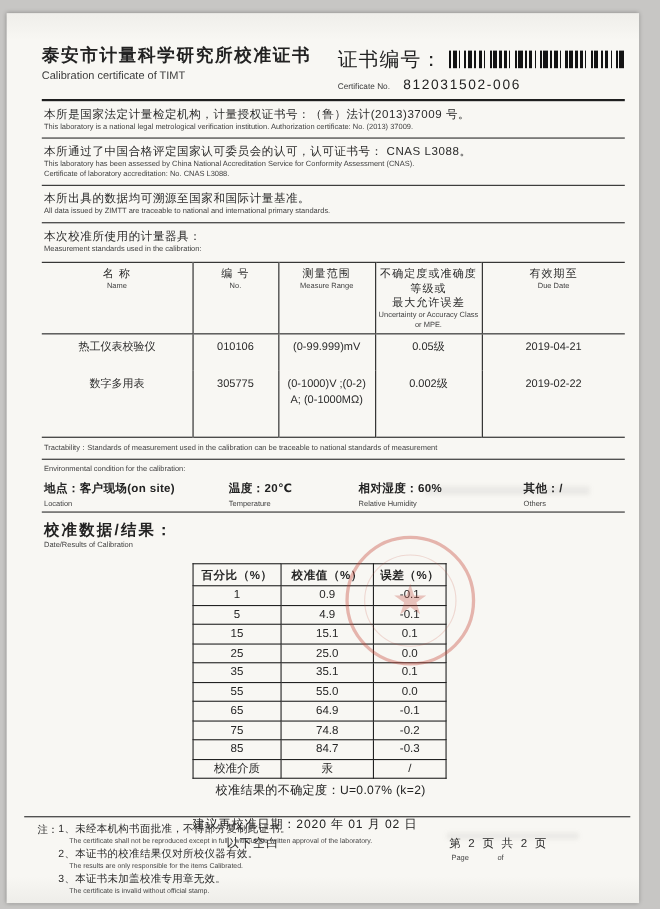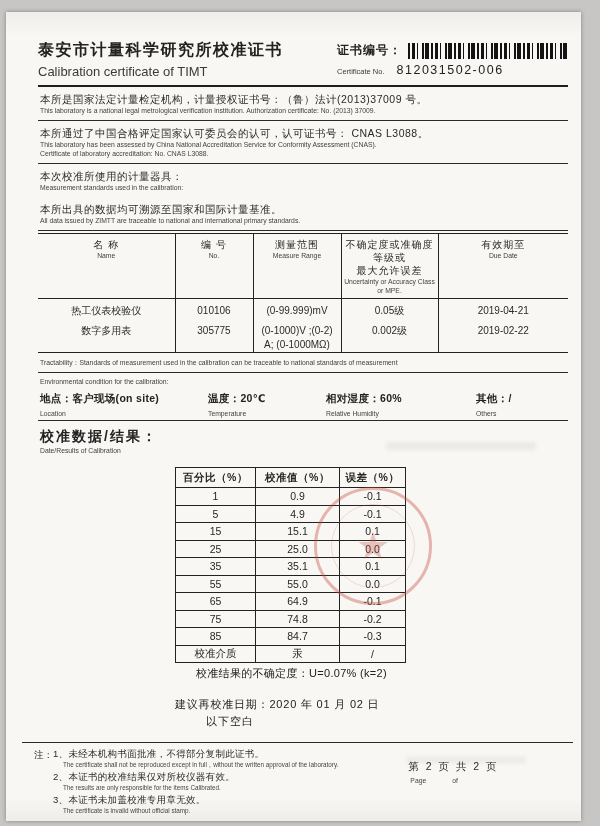--- a/index.html
+++ b/index.html
@@ -9,40 +9,40 @@
   .paper {
     position:absolute; left:6px; top:12px; right:19px; bottom:5px;
     background:linear-gradient(180deg,#efeeea 0%,#f8f7f3 3%,#f8f7f3 97%,#eeede9 100%);
     box-shadow:0 0 4px rgba(0,0,0,.35);
   }
   .content { position:relative; padding:28px 14px 0 32px; }
 
   
   .header { display:flex; justify-content:space-between; align-items:flex-start; width:530px;gap:18px; }
   .title-zh { font-size:16px; font-weight:bold; letter-spacing:1.5px; color:#222; }
-  .title-en { font-size:13px; color:#3a3a3a; margin-top:3px; }
+  .title-en { font-size:10px; color:#3a3a3a; margin-top:3px; }
   .certno-block { margin-top:2px; }
   .certno-row1 { display:flex; align-items:center; gap:6px; }
-  .certno-label-zh { font-size:12px; font-weight:bold; letter-spacing:1px; color:#222; }
+  .certno-label-zh { font-size:18px; font-weight:normal; letter-spacing:1px; color:#222; }
   .barcode { display:inline-block; width:160px; height:16px;
     background:repeating-linear-gradient(90deg,#131313 0 2px,transparent 2px 4px,#131313 4px 7px,transparent 7px 9px,#131313 9px 10px,transparent 10px 14px,#131313 14px 16px,transparent 16px 17px,#131313 17px 21px,transparent 21px 23px); }
   .certno-row2 { display:flex; align-items:baseline; gap:12px; margin-top:4px; }
   .certno-label-en { font-size:7.5px; color:#3a3a3a; }
   .certno-value { font-size:12.5px; letter-spacing:1.5px; color:#222; }
 
   .thick-rule { width:530px; border-top:2.5px solid #1f1f1f; margin-top:6px; }
 
   
   .stmt { width:530px; padding:5px 0 5px 2px; border-bottom:1.2px solid #2a2a2a; }
   .stmt-zh { font-size:10.5px; letter-spacing:.5px; color:#2a2a2a; line-height:14px; }
   .stmt-en { font-size:6.8px; color:#424242; line-height:9px; }
   .no-rule { border-bottom:none; }
 
   
-  .t1 { width:530px; border-collapse:collapse; table-layout:fixed; margin-top:2px; height:120px;
+  .t1 { width:530px; border-collapse:collapse; table-layout:fixed; margin-top:2px; height:160px;
         border-top:1.6px solid #222; border-bottom:1.6px solid #222; }
   .t1 th, .t1 td { border-left:1px solid #222; white-space:pre-line; vertical-align:top; }
   .t1 th:first-child, .t1 td:first-child { border-left:none; }
   .t1 thead th { border-bottom:1.2px solid #222; font-weight:normal; padding:4px 2px 3px; height:52px; }
   .th-zh { font-size:10px; letter-spacing:1px; color:#2a2a2a; line-height:13px; text-align:center; }
   .th-en { font-size:6.8px; color:#424242; line-height:8.5px; text-align:center; margin-top:1px; }
   .t1 tbody td { font-size:10px; text-align:center; padding-top:6px; line-height:14px; color:#2a2a2a; }
   .t1 tbody tr:first-child td { padding-top:5px;margin-top:44px; }
   .c1{width:137px}.c2{width:78px}.c3{width:88px}.c4{width:97px}.c5{width:130px}
 
@@ -118,28 +118,28 @@
       <div class="stmt-zh">本所是国家法定计量检定机构，计量授权证书号：（鲁）法计(2013)37009 号。</div>
       <div class="stmt-en">This laboratory is a national legal metrological verification institution. Authorization certificate: No. (2013) 37009.</div>
     </div>
 
     <div class="stmt">
       <div class="stmt-zh">本所通过了中国合格评定国家认可委员会的认可，认可证书号： CNAS L3088。</div>
       <div class="stmt-en">This laboratory has been assessed by China National Accreditation Service for Conformity Assessment (CNAS).</div>
       <div class="stmt-en">Certificate of laboratory accreditation: No. CNAS L3088.</div>
     </div>
 
+    <div class="stmt">
+      <div class="stmt-zh">本所出具的数据均可溯源至国家和国际计量基准。</div>
+      <div class="stmt-en">All data issued by ZIMTT are traceable to national and international primary standards.</div>
+    </div>
+
     <div class="stmt no-rule">
       <div class="stmt-zh">本次校准所使用的计量器具：</div>
       <div class="stmt-en">Measurement standards used in the calibration:</div>
-    </div>
-
-    <div class="stmt">
-      <div class="stmt-zh">本所出具的数据均可溯源至国家和国际计量基准。</div>
-      <div class="stmt-en">All data issued by ZIMTT are traceable to national and international primary standards.</div>
     </div>
 
     <table class="t1">
       <colgroup>
           <col class="c1">
           <col class="c2">
           <col class="c3">
           <col class="c4">
           <col class="c5">
         </colgroup>

